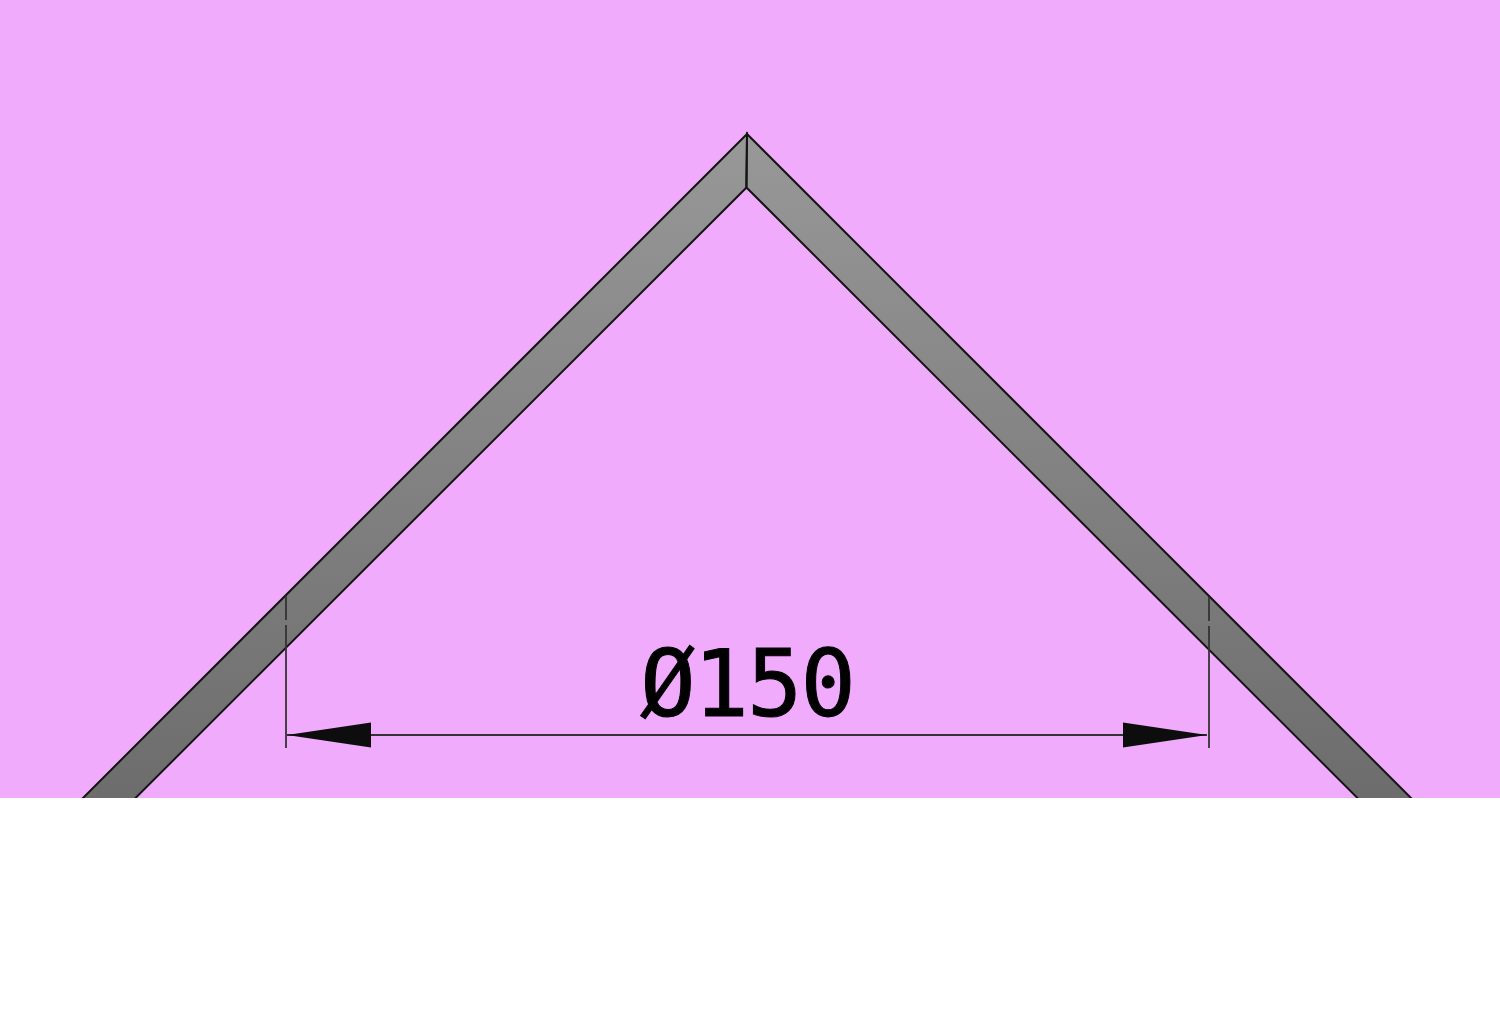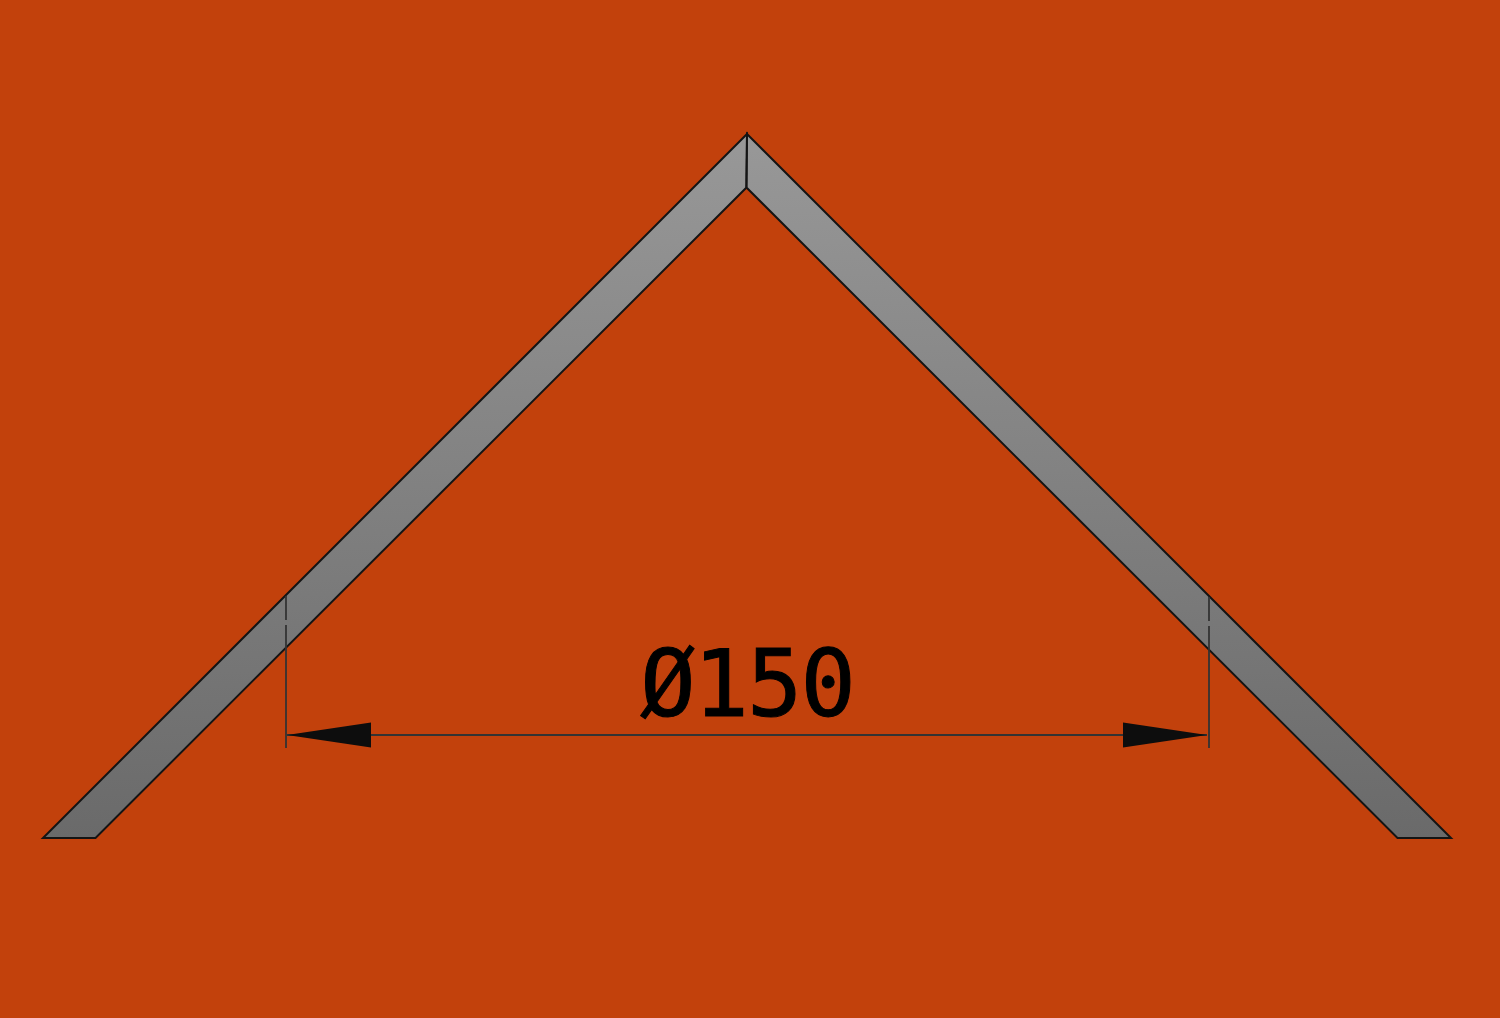--- a/index.html
+++ b/index.html
@@ -3,22 +3,22 @@
 <meta charset="utf-8">
 <style>
   html, body {
     margin: 0;
     padding: 0;
     background: #ffffff;
   }
   .stage {
     position: relative;
     width: 1500px;
-    height: 1018px;
-    background: #c2410c;
+    height: 798px;
+    background: #f0abfc;
     overflow: hidden;
     font-family: "DejaVu Sans Mono", monospace;
   }
   svg { display: block; }
   .part-flank {
     stroke-width: 2;
     stroke-linejoin: miter;
     stroke-miterlimit: 12;
   }
   .apex-seam {

